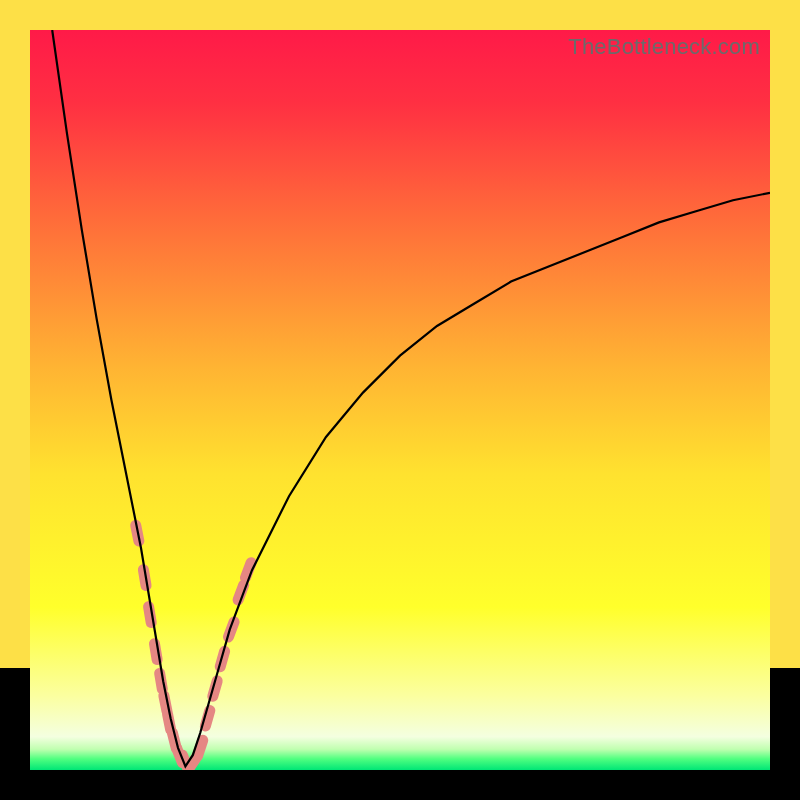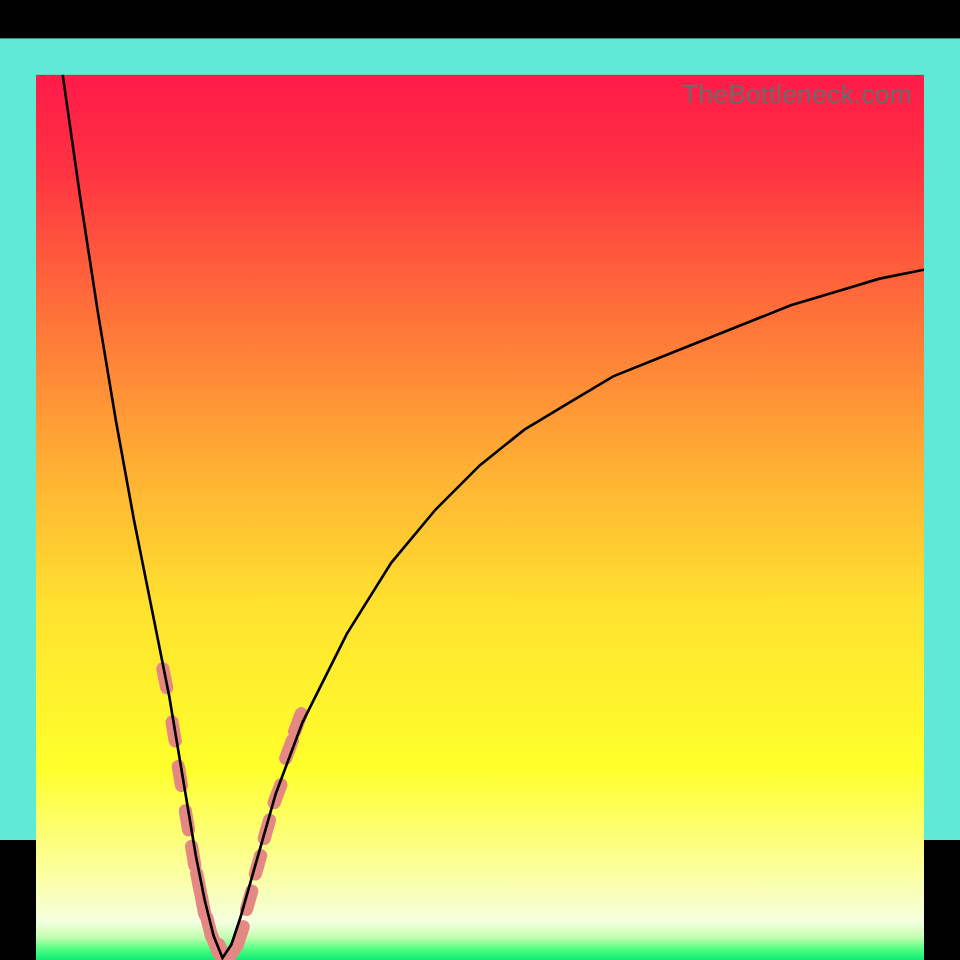--- a/index.html
+++ b/index.html
@@ -8,22 +8,21 @@
     width: 800px;
     height: 800px;
     overflow: hidden;
     background: #000;
     font-family: Arial, Helvetica, sans-serif;
   }
   .frame {
     position: absolute;
     left: 0; top: 0;
     width: 800px; height: 668px;
-    background: #5eead4;
-    margin-top: 32px;
+    background: #fde047;
   }
   .plot-area {
     position: absolute;
     left: 30px;
     top: 30px;
     width: 740px;
     height: 740px;
     overflow: hidden;
   }
   .gradient {

